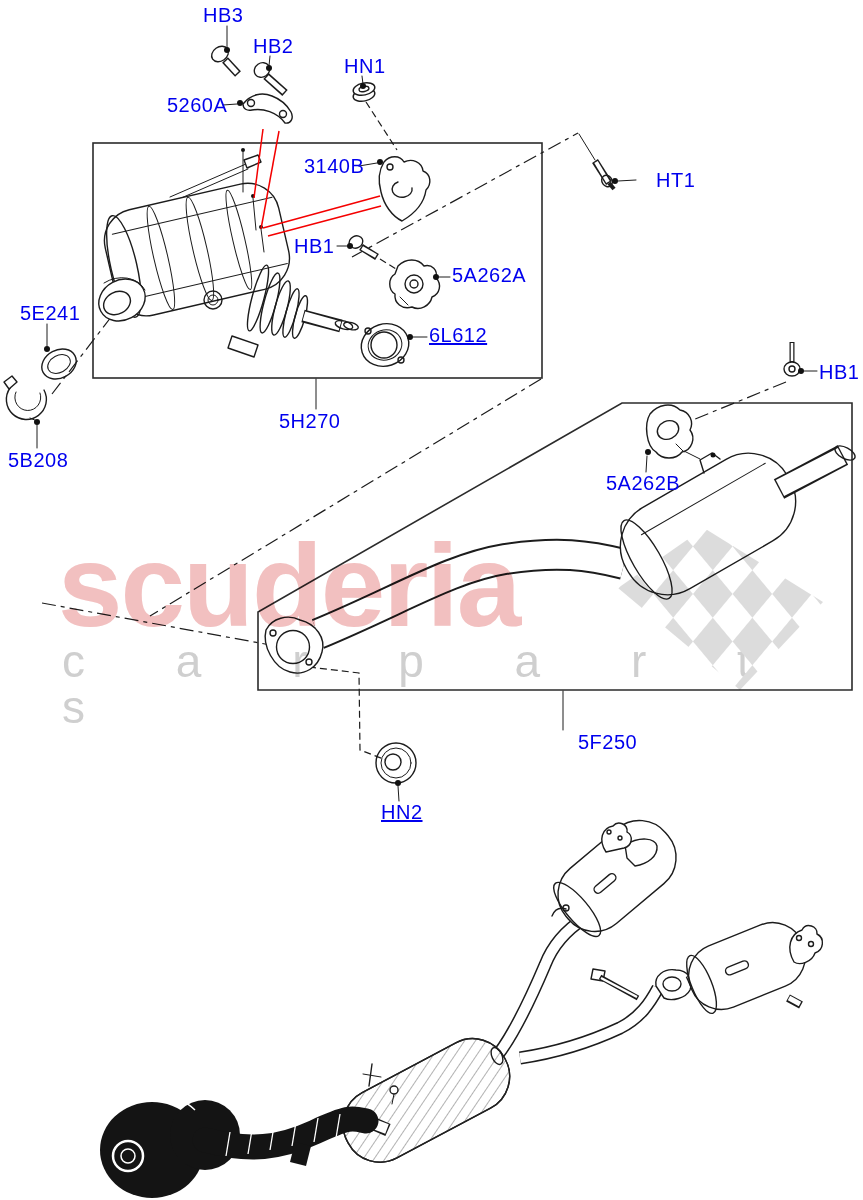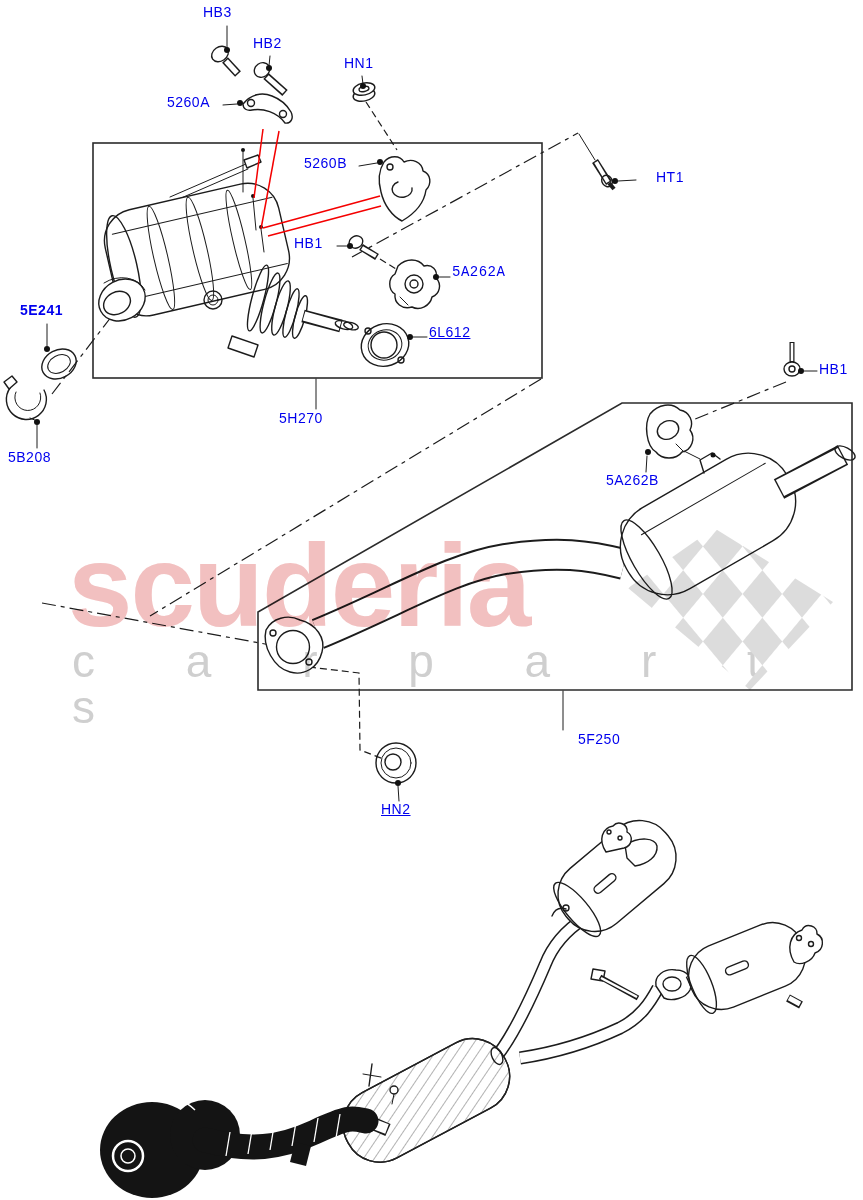--- a/index.html
+++ b/index.html
@@ -23,24 +23,24 @@
   .dsh {stroke:#1c1c1c;stroke-width:1.2;fill:none;stroke-dasharray:7 4;}
   .red {stroke:var(--c-callout_red);stroke-width:1.5;fill:none;}
   .dot {fill:#111;stroke:none;}
   .po  {stroke:var(--c-line);fill:none;stroke-linecap:butt;}
   .pi  {stroke:#fff;fill:none;stroke-linecap:butt;}
   .blk {fill:#141414;stroke:none;}
   .wht {stroke:#fff;fill:none;}
   .hatchln{stroke:#666;stroke-width:1;}
   .chk-sq{fill:var(--c-checker_gray);}
   
-  .part-label{position:absolute;color:var(--c-label);font-size:14px;line-height:1;
+  .part-label{position:absolute;color:var(--c-label);font-size:20px;line-height:1;
               letter-spacing:.5px;white-space:nowrap;cursor:pointer;}
   
-  .watermark-layer{position:absolute;left:10px;top:0;width:830px;height:1200px;
+  .watermark-layer{position:absolute;left:0;top:0;width:830px;height:1200px;
                    pointer-events:none;mix-blend-mode:multiply;}
   .wm-brand{position:absolute;left:58px;top:528px;font-size:116px;font-weight:bold;
             letter-spacing:-2px;color:var(--c-watermark_pink);line-height:1;}
   .wm-tagline{position:absolute;left:62px;top:638px;font-size:46px;font-weight:normal;
               letter-spacing:30px;word-spacing:18px;color:var(--c-watermark_gray);line-height:1;}
 </style>
 </head>
 <body>
 
 <div class="stage">
@@ -337,26 +337,26 @@
     <svg width="863" height="1200" viewBox="0 0 863 1200">
       <polygon points="618,588 704,528 823,602 740,690" fill="url(#chk)"></polygon>
     </svg>
   </div>
 
   <div>
     <div class="part-label" style="left:203px;top:5px;">HB3</div>
     <div class="part-label" style="left:253px;top:36px;">HB2</div>
     <div class="part-label" style="left:344px;top:56px;">HN1</div>
     <div class="part-label" style="left:167px;top:95px;">5260A</div>
-    <div class="part-label" style="left:304px;top:156px;">5260B</div>
+    <div class="part-label" style="left:304px;top:156px;">3140B</div>
     <div class="part-label" style="left:638px;top:170px;margin-left:18px;">HT1</div>
     <div class="part-label" style="left:294px;top:236px;">HB1</div>
-    <div class="part-label" style="left:452px;top:265px;font-family:Liberation Mono, monospace;">5A262A</div>
+    <div class="part-label" style="left:452px;top:265px;">5A262A</div>
     <div class="part-label" style="left:429px;top:325px;text-decoration:underline;">6L612</div>
-    <div class="part-label" style="left:20px;top:303px;font-weight:bold;">5E241</div>
+    <div class="part-label" style="left:20px;top:303px;">5E241</div>
     <div class="part-label" style="left:8px;top:450px;">5B208</div>
     <div class="part-label" style="left:279px;top:411px;">5H270</div>
     <div class="part-label" style="left:819px;top:362px;">HB1</div>
     <div class="part-label" style="left:606px;top:473px;">5A262B</div>
     <div class="part-label" style="left:537px;top:732px;margin-left:41px;">5F250</div>
     <div class="part-label" style="left:381px;top:802px;text-decoration:underline;">HN2</div>
   </div>
 
 </div>
 

